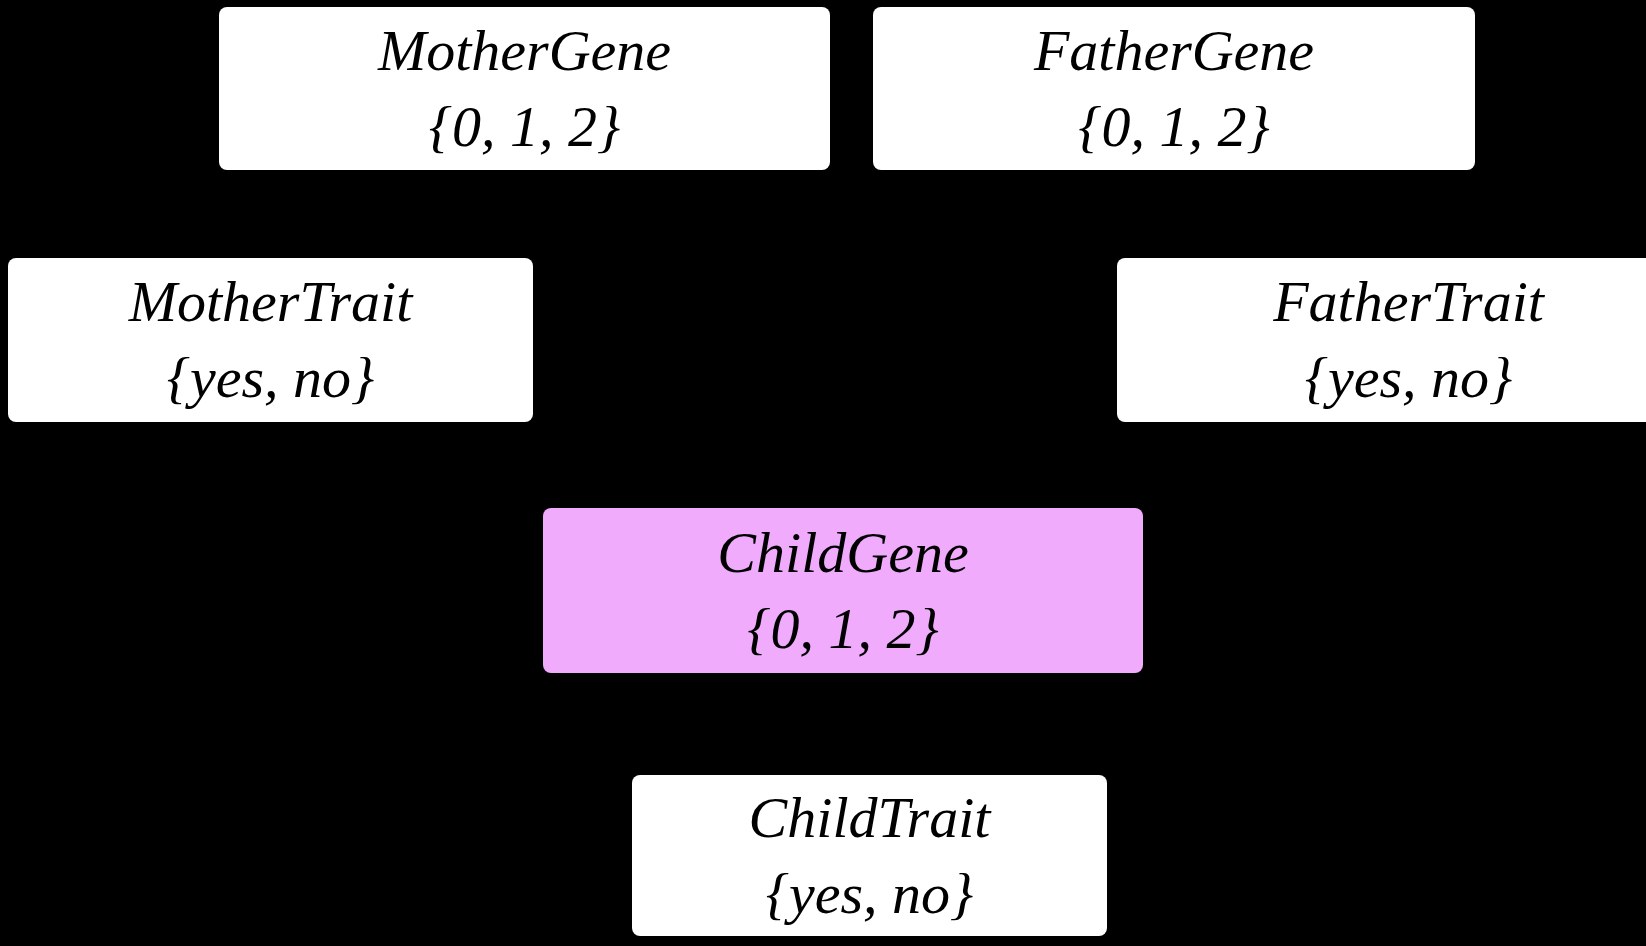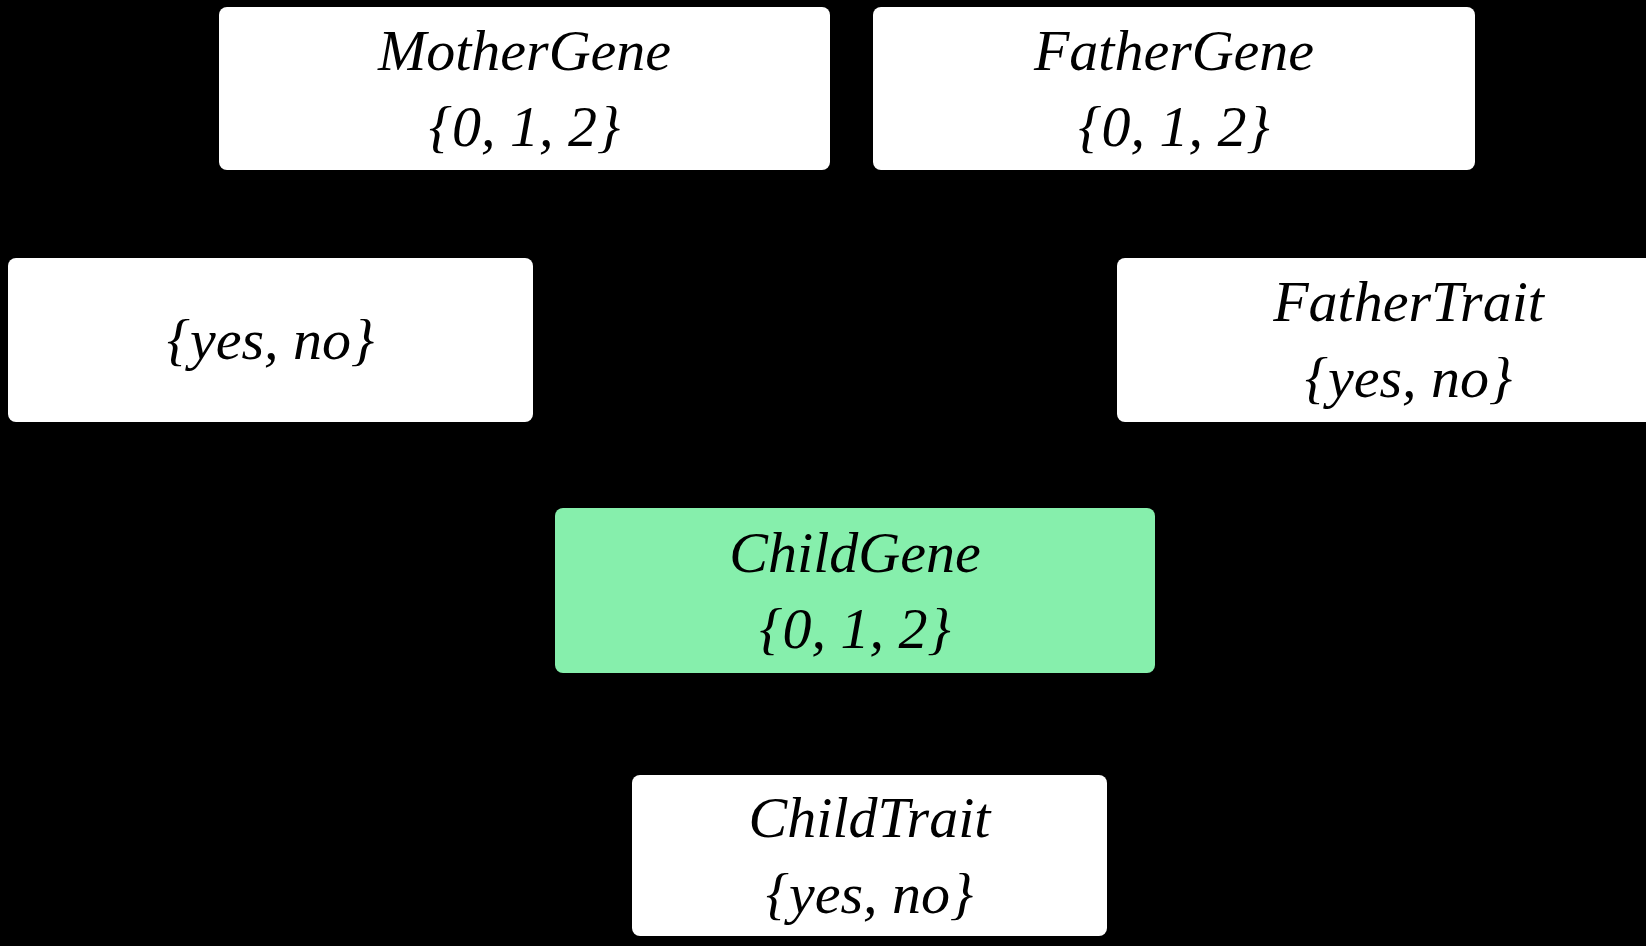--- a/index.html
+++ b/index.html
@@ -43,29 +43,30 @@
     <span class="node-title">MotherGene</span>
     <span class="node-domain">{0, 1, 2}</span>
   </div>
 
   <div class="node" style="left: 873px; top: 7px; width: 602px; height: 163px; background: rgb(255, 255, 255); color: rgb(0, 0, 0);">
     <span class="node-title">FatherGene</span>
     <span class="node-domain">{0, 1, 2}</span>
   </div>
 
   <div class="node" style="left: 8px; top: 258px; width: 525px; height: 164px; background: rgb(255, 255, 255); color: rgb(0, 0, 0);">
+    <span class="node-title">MotherTrait</span>
     <span class="node-domain">{yes, no}</span>
   </div>
 
   <div class="node" style="left: 1117px; top: 258px; width: 583px; height: 164px; background: rgb(255, 255, 255); color: rgb(0, 0, 0);">
     <span class="node-title">FatherTrait</span>
     <span class="node-domain">{yes, no}</span>
   </div>
 
-  <div class="node" style="left: 543px; top: 508px; width: 600px; height: 165px; background: #86efac; color: rgb(0, 0, 0); margin-left: 12px;">
+  <div class="node" style="left: 543px; top: 508px; width: 600px; height: 165px; background: #f0abfc; color: rgb(0, 0, 0);">
     <span class="node-title">ChildGene</span>
     <span class="node-domain">{0, 1, 2}</span>
   </div>
 
   <div class="node" style="left: 632px; top: 775px; width: 475px; height: 161px; background: rgb(255, 255, 255); color: rgb(0, 0, 0);">
     <span class="node-title">ChildTrait</span>
     <span class="node-domain">{yes, no}</span>
   </div>
 
 </div>

